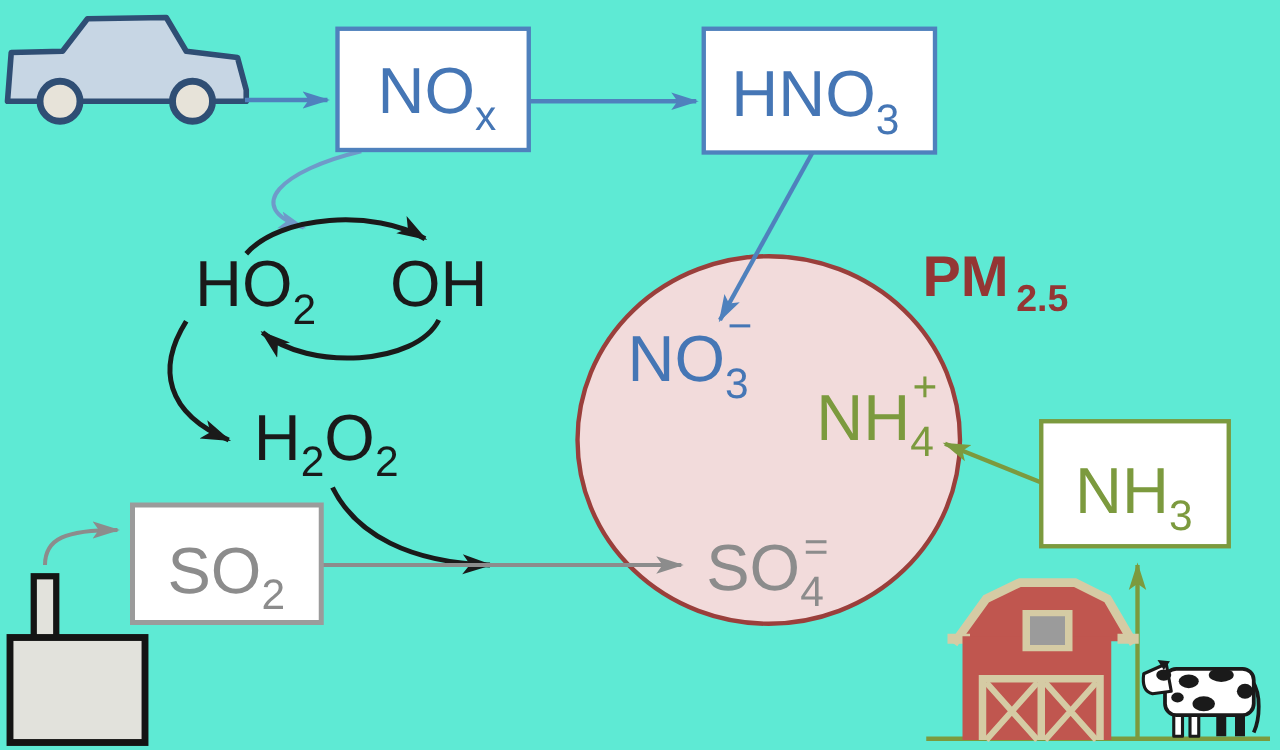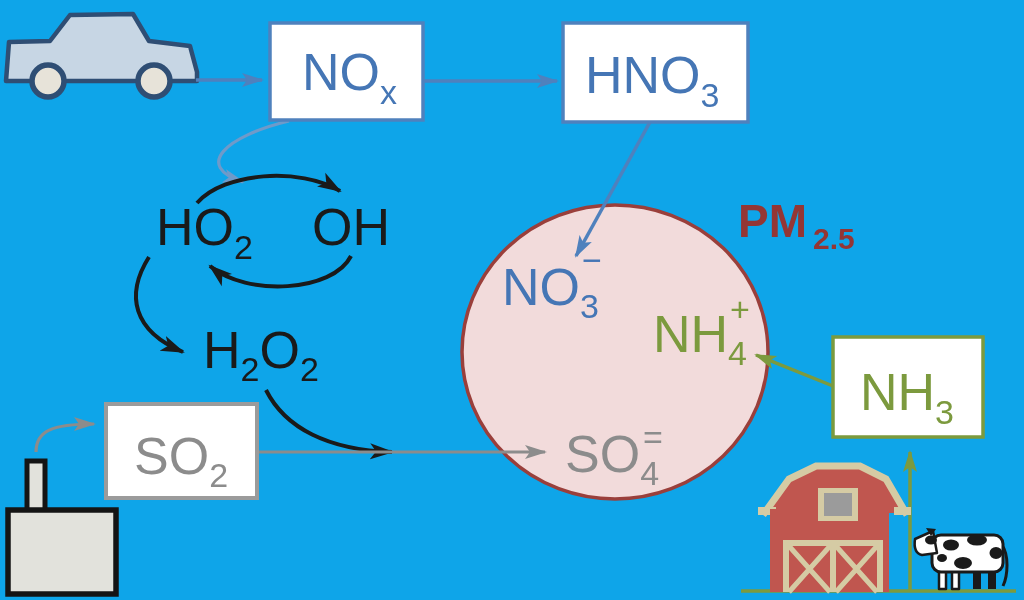--- a/index.html
+++ b/index.html
@@ -1,16 +1,16 @@
 <!DOCTYPE html>
 <html style="--blue: #4f81bd; --blue-text: #4576b5; --blue-arrow-light: #6f9ac9; --black: #1a1a1a; --gray: #8c8c8c; --gray-box: #9b9b9b; --green: #7c9a3e; --dark-red: #943634; --circle-fill: #f2dbdb; --circle-stroke: #9a3f3b; --car-fill: #c7d6e4; --car-stroke: #2f4e74; --wheel-fill: #e7e3d9; --factory-fill: #e2e2dc; --barn-red: #c0564f; --barn-tan: #d5cba4; --window-gray: #9b9b9b; --ground-green: #7c9a3e;"><head>
 <meta charset="utf-8">
 <style>
   html,body{margin:0;padding:0;background:#fff;}
-  .stage{position:relative;width:1024px;height:600px;background:#0ea5e9;overflow:hidden;}
+  .stage{position:relative;width:1024px;height:600px;background:#5eead4;overflow:hidden;}
   svg{display:block;}
   svg text{font-family:"Liberation Sans","DejaVu Sans",sans-serif;}
   .f{font-size:52px;}
   .sub{font-size:34px;}
   .sup{font-size:34px;}
   .pm-main{font-size:46px;font-weight:bold;}
   .pm-sub{font-size:30px;font-weight:bold;}
   .t-blue{fill:var(--blue-text,#4576b5);}
   .t-black{fill:var(--black,#1a1a1a);}
   .t-gray{fill:var(--gray,#8c8c8c);}

